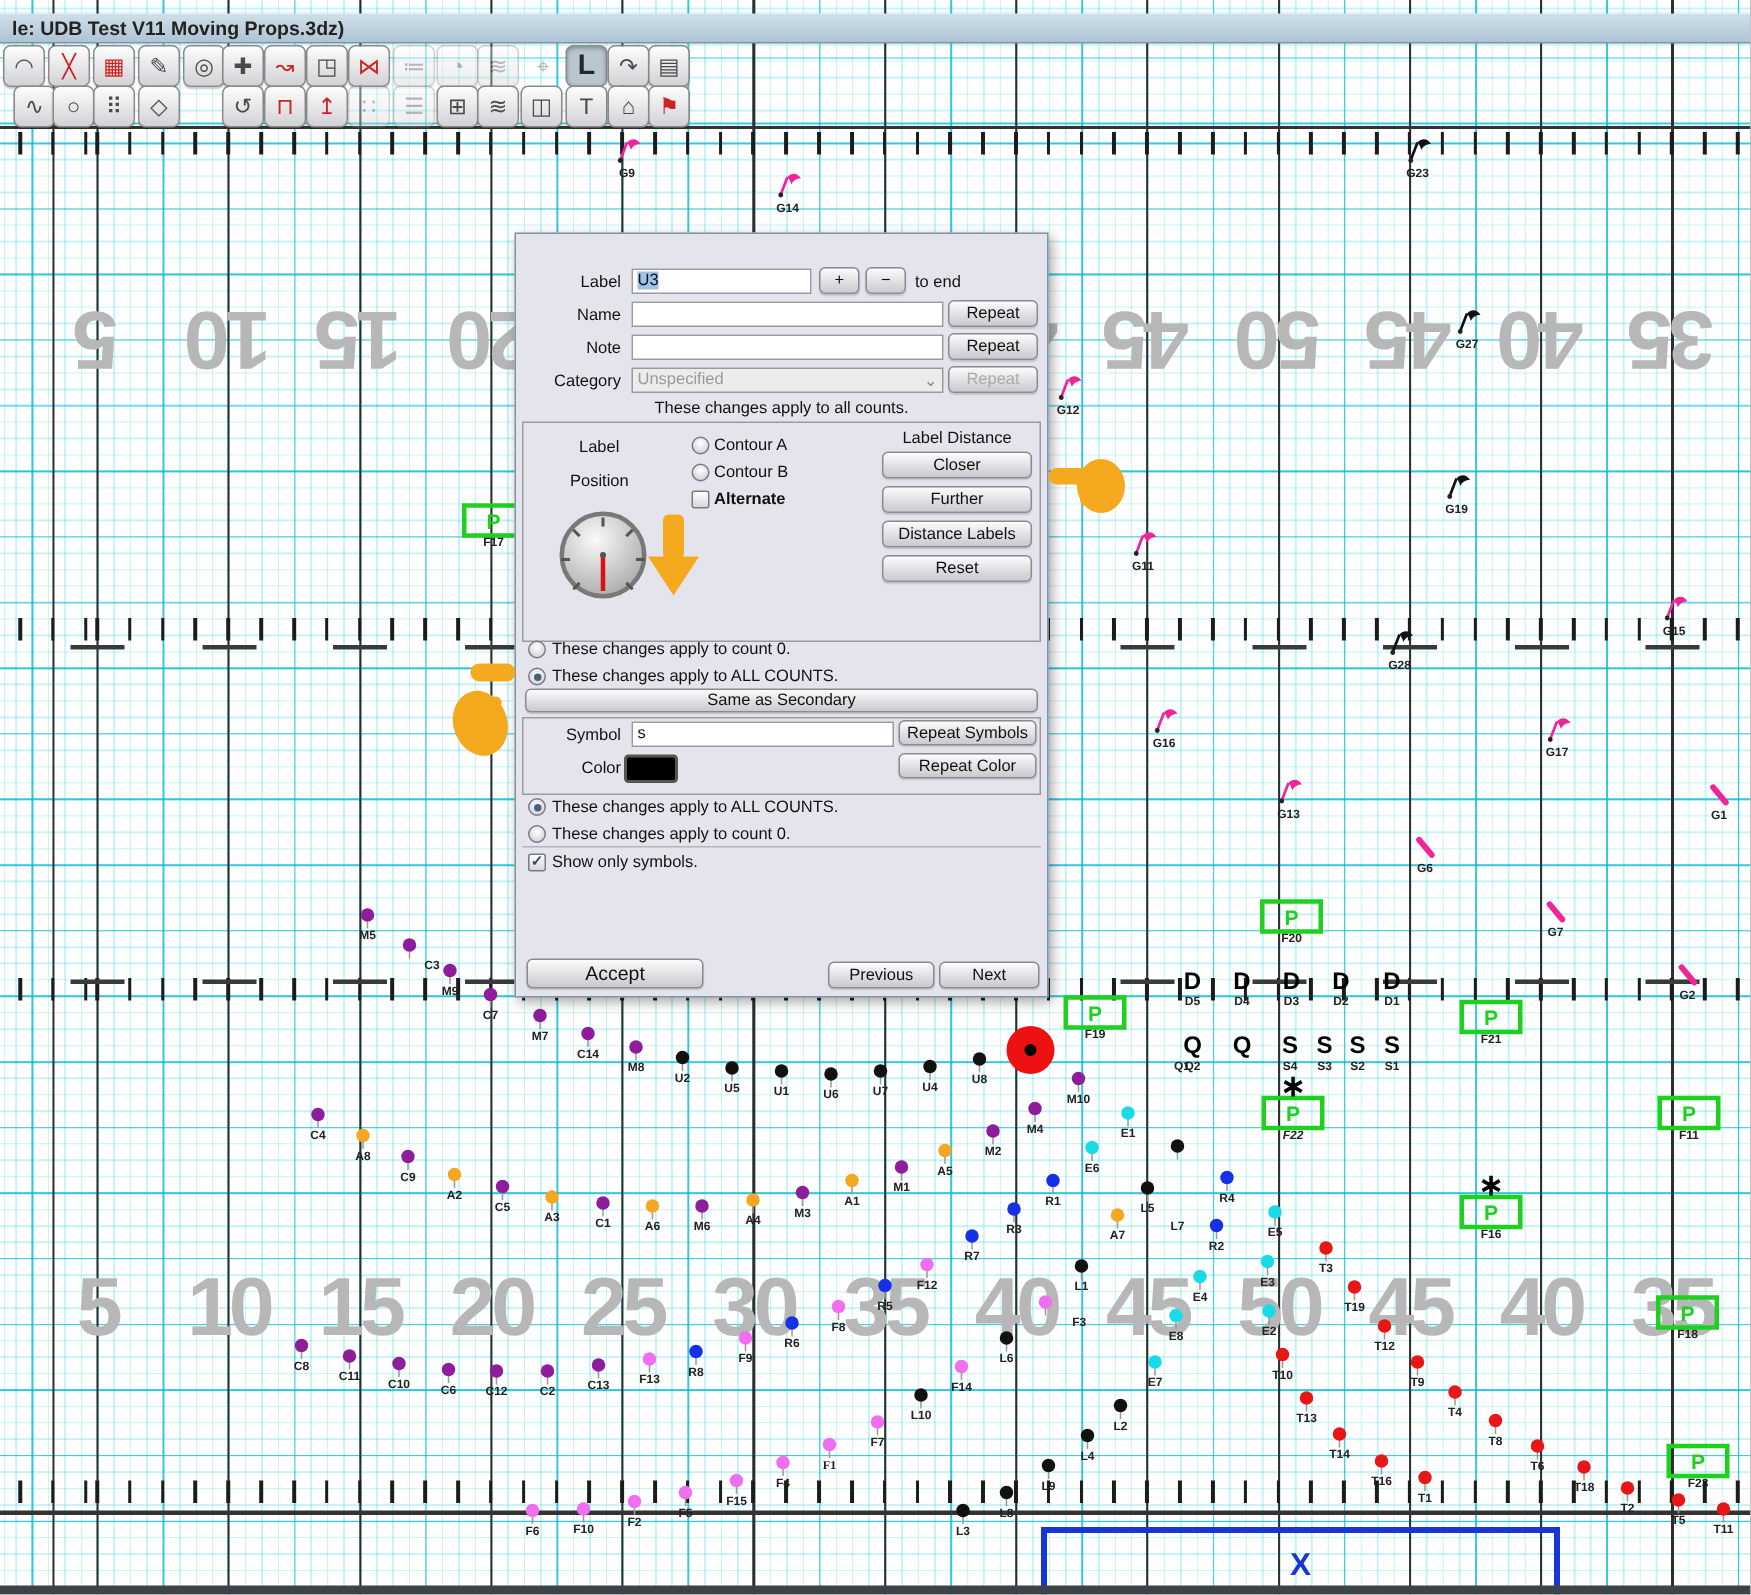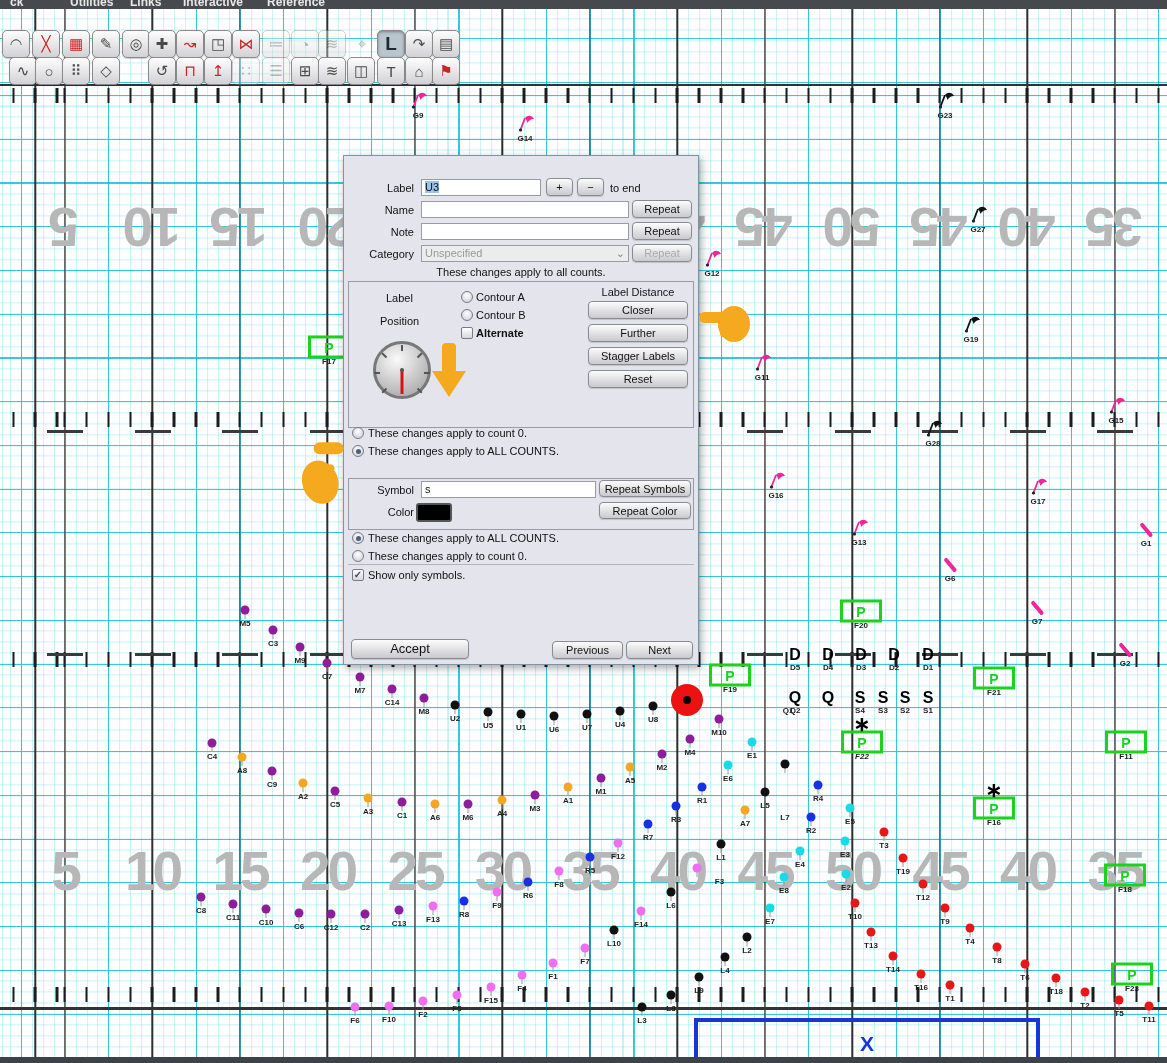--- a/index.html
+++ b/index.html
@@ -150,21 +150,21 @@
       <div class="num" style="left: 765px; top: 871px;">45</div>
       <div class="num" style="left: 852.5px; top: 871px;">50</div>
       <div class="num" style="left: 940px; top: 871px;">45</div>
       <div class="num" style="left: 1027.5px; top: 871px;">40</div>
       <div class="num" style="left: 1115px; top: 871px;">35</div>
       <div class="dot" style="left: 245px; top: 610px; background: rgb(141, 29, 155);"></div>
       <div class="stem" style="left: 245px; top: 614px;"></div>
       <div class="plbl" style="left: 245px; top: 619px;">M5</div>
       <div class="dot" style="left: 273px; top: 630px; background: rgb(141, 29, 155);"></div>
       <div class="stem" style="left: 273px; top: 634px;"></div>
-      <div class="plbl" style="left: 273px; top: 639px;">C3</div>
+      <div class="plbl" style="left: 288px; top: 639px;">C3</div>
       <div class="dot" style="left: 300px; top: 647px; background: rgb(141, 29, 155);"></div>
       <div class="stem" style="left: 300px; top: 651px;"></div>
       <div class="plbl" style="left: 300px; top: 656px;">M9</div>
       <div class="dot" style="left: 327px; top: 663px; background: rgb(141, 29, 155);"></div>
       <div class="stem" style="left: 327px; top: 667px;"></div>
       <div class="plbl" style="left: 327px; top: 672px;">C7</div>
       <div class="dot" style="left: 360px; top: 677px; background: rgb(141, 29, 155);"></div>
       <div class="stem" style="left: 360px; top: 681px;"></div>
       <div class="plbl" style="left: 360px; top: 686px;">M7</div>
       <div class="dot" style="left: 392px; top: 689px; background: rgb(141, 29, 155);"></div>
@@ -348,21 +348,21 @@
       <div class="stem" style="left: 641px; top: 915px;"></div>
       <div class="plbl" style="left: 641px; top: 920px;">F14</div>
       <div class="dot" style="left: 614px; top: 930px; background: rgb(17, 17, 17);"></div>
       <div class="stem" style="left: 614px; top: 934px;"></div>
       <div class="plbl" style="left: 614px; top: 939px;">L10</div>
       <div class="dot" style="left: 585px; top: 948px; background: rgb(240, 110, 240);"></div>
       <div class="stem" style="left: 585px; top: 952px;"></div>
       <div class="plbl" style="left: 585px; top: 957px;">F7</div>
       <div class="dot" style="left: 553px; top: 963px; background: rgb(240, 110, 240);"></div>
       <div class="stem" style="left: 553px; top: 967px;"></div>
-      <div class="plbl" style="left: 553px; top: 972px;">F1</div>
+      <div class="plbl" style="left: 553px; top: 972px; font-family: Liberation Serif, serif;">F1</div>
       <div class="dot" style="left: 522px; top: 975px; background: rgb(240, 110, 240);"></div>
       <div class="stem" style="left: 522px; top: 979px;"></div>
       <div class="plbl" style="left: 522px; top: 984px;">F4</div>
       <div class="dot" style="left: 491px; top: 987px; background: rgb(240, 110, 240);"></div>
       <div class="stem" style="left: 491px; top: 991px;"></div>
       <div class="plbl" style="left: 491px; top: 996px;">F15</div>
       <div class="dot" style="left: 457px; top: 995px; background: rgb(240, 110, 240);"></div>
       <div class="stem" style="left: 457px; top: 999px;"></div>
       <div class="plbl" style="left: 457px; top: 1004px;">F5</div>
       <div class="dot" style="left: 423px; top: 1001px; background: rgb(240, 110, 240);"></div>
@@ -576,27 +576,23 @@
       <div class="pbox" style="left: 1132px; top: 974px;">
         <span class="pch">P</span>
       </div>
       <div class="plbl" style="left: 1132px; top: 984px;">F23</div>
       <div class="selring" style="left: 687px; top: 700px;"></div>
       <div id="stagebox" style="position: absolute; left: 694px; top: 1018px; width: 338px; height: 60px;">
         <span class="xl">X</span>
       </div>
     </div>
 
-  <div id="menubar">
-      <span style="left: 10px;">ck</span>
-      <span style="left: 70px;">Utilities</span>
-      <span style="left: 130px;">Links</span>
-      <span style="left: 183px;">Interactive</span>
-      <span style="left: 267px;">Reference</span>
-    </div>
+  <div id="titlebar">
+    <span class="t">le: UDB Test V11 Moving Props.3dz)</span>
+  </div>
   <div id="toolbar"></div>
   <div id="bottombar"></div>
 
   <div id="dlg">
 
     <div class="dl" style="left:10px;top:26px;width:60px;">Label</div>
     <div class="din" style="left:77px;top:23px;width:120px;"><span class="sel">U3</span></div>
     <div class="mbtn" style="left:202px;top:22px;width:27px;">+</div>
     <div class="mbtn" style="left:233px;top:22px;width:27px;">−</div>
     <div class="dtext" style="left:266px;top:26px;">to end</div>
@@ -622,39 +618,40 @@
     <div class="radio" style="left:117px;top:135px;"></div>
     <div class="dtext" style="left:132px;top:135px;">Contour A</div>
     <div class="radio" style="left:117px;top:153px;"></div>
     <div class="dtext" style="left:132px;top:153px;">Contour B</div>
     <div class="check" style="left:117px;top:171px;"></div>
     <div class="dtext" style="left:132px;top:171px;font-weight:bold;">Alternate</div>
 
     <div class="dtext" style="left:244px;top:130px;width:100px;text-align:center;">Label Distance</div>
     <div class="mbtn" style="left:244px;top:145px;width:100px;">Closer</div>
     <div class="mbtn" style="left:244px;top:168px;width:100px;">Further</div>
-    <div class="mbtn" style="left:244px;top:191px;width:100px;">Stagger Labels</div>
+    <div class="mbtn" style="left:244px;top:191px;width:100px;">Distance Labels</div>
     <div class="mbtn" style="left:244px;top:214px;width:100px;">Reset</div>
 
     <div class="dial">
       <i style="transform:translate(-50%,0) rotate(0deg) translateY(-25px);"></i>
       <i style="transform:translate(-50%,0) rotate(45deg) translateY(-25px);"></i>
       <i style="transform:translate(-50%,0) rotate(90deg) translateY(-25px);"></i>
       <i style="transform:translate(-50%,0) rotate(135deg) translateY(-25px);"></i>
       <i style="transform:translate(-50%,0) rotate(225deg) translateY(-25px);"></i>
       <i style="transform:translate(-50%,0) rotate(270deg) translateY(-25px);"></i>
       <i style="transform:translate(-50%,0) rotate(315deg) translateY(-25px);"></i>
       <span class="needle"></span>
       <span class="hub"></span>
     </div>
 
     <div class="radio" style="left:8px;top:271px;"></div>
     <div class="dtext" style="left:24px;top:271px;">These changes apply to count 0.</div>
     <div class="radio on" style="left:8px;top:289px;"></div>
     <div class="dtext" style="left:24px;top:289px;">These changes apply to ALL COUNTS.</div>
+    <div class="mbtn" style="left:6px;top:303px;width:342px;height:16px;line-height:14px;">Same as Secondary</div>
 
     <div class="grp" style="left:4px;top:322px;width:344px;height:50px;"></div>
     <div class="dl" style="left:10px;top:328px;width:60px;">Symbol</div>
     <div class="din" style="left:77px;top:325px;width:175px;"><span>s</span></div>
     <div class="mbtn" style="left:255px;top:324px;width:92px;height:17px;">Repeat Symbols</div>
     <div class="dl" style="left:10px;top:350px;width:60px;">Color</div>
     <div style="position:absolute;left:72px;top:347px;width:32px;height:15px;background:#000;border:2px solid #555;border-radius:3px;"></div>
     <div class="mbtn" style="left:255px;top:346px;width:92px;height:17px;">Repeat Color</div>
 
     <div class="radio on" style="left:8px;top:376px;"></div>

